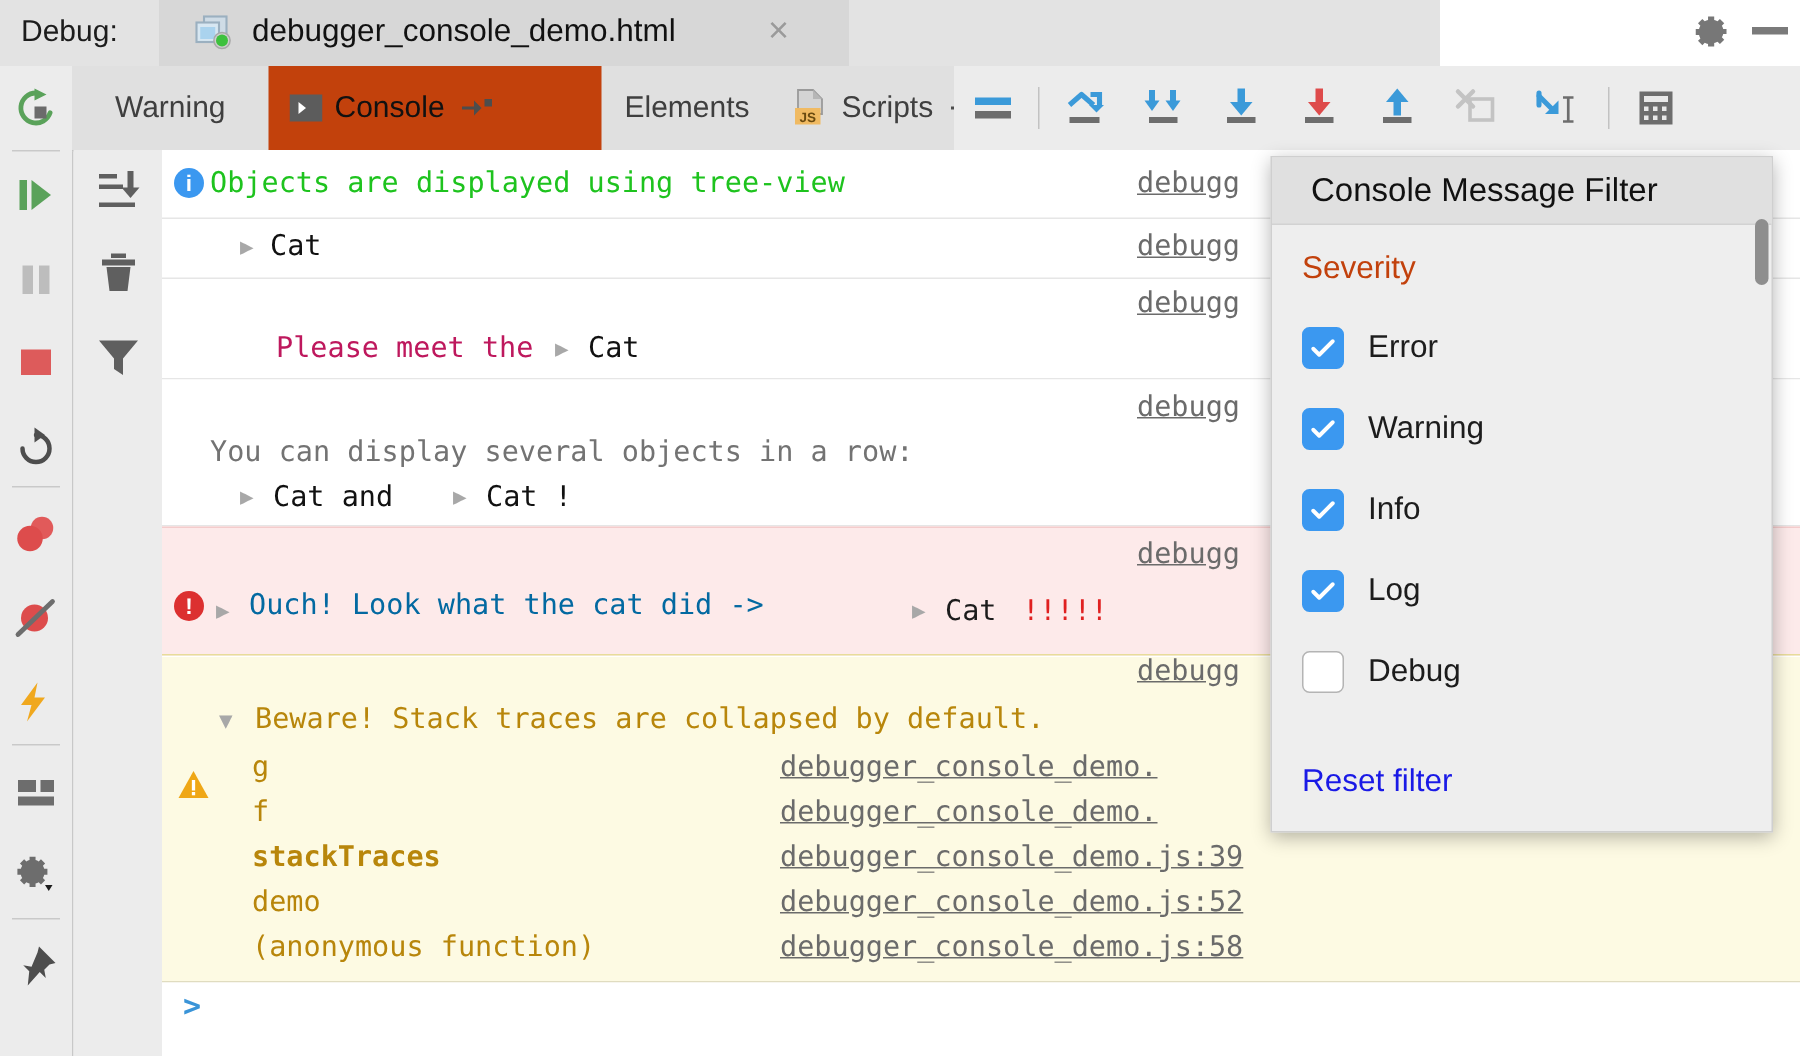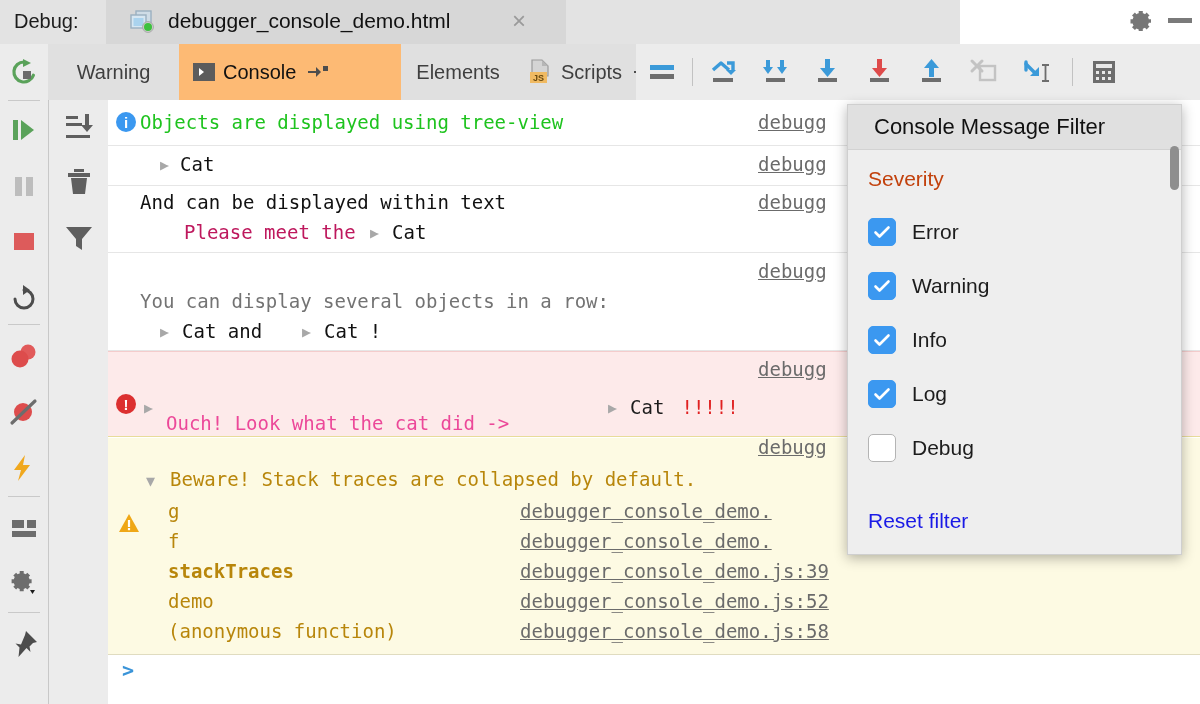--- a/index.html
+++ b/index.html
@@ -26,21 +26,21 @@
   .lt-item{position:absolute;left:8px;width:32px;height:32px;}
   .lt-sep{position:absolute;left:8px;width:32px;height:1px;background:#c9c9c9;}
 
   
   .consoletool{position:absolute;left:49px;top:100px;width:59px;height:604px;background:#ececec;border-right:1px solid #c8c8c8;}
   .ct-item{position:absolute;left:14px;width:32px;height:32px;}
 
   
   .tabsrow{position:absolute;left:48px;top:44px;width:1152px;height:56px;background:#e0e0e0;border-bottom:1px solid #c5c5c5;}
   .tab{position:absolute;top:0;height:56px;display:flex;align-items:center;gap:8px;padding:0 14px;box-sizing:border-box;font-size:20px;color:#3f3f3f;white-space:nowrap;}
-  .tab.active{background:#fdba74;color:#111;text-align:center;}
+  .tab.active{background:#c2410c;color:#111;text-align:center;}
   .tab-arrow{font-size:17px;color:#555;margin-left:4px;}
 
   .toolbar2{position:absolute;left:636px;top:44px;width:564px;height:56px;background:#ececec;}
   .tbi{position:absolute;top:12px;width:32px;height:32px;}
   .tb-div{position:absolute;top:14px;width:1px;height:28px;background:#c2c2c2;}
 
   
   .console{position:absolute;left:108px;top:100px;width:1092px;height:604px;background:#ffffff;overflow:hidden;
     font-family:"DejaVu Sans Mono","Liberation Mono",monospace;font-size:19px;}
   .crow{position:absolute;left:0;width:1092px;box-sizing:border-box;}
@@ -334,41 +334,40 @@
     <span class="clink" style="left:650px;top:11px;">debugg</span>
     <div class="csep" style="top:45px;"></div>
 
     <div class="crow" style="top:46px;height:39px;background:#ffffff;"></div>
     <span class="ctext" style="left:52px;top:54px;"><span class="tri">▶</span></span>
     <span class="ctext" style="left:72px;top:53px;color:#111;">Cat</span>
     <span class="clink" style="left:650px;top:53px;">debugg</span>
     <div class="csep" style="top:85px;"></div>
 
     <div class="crow" style="top:86px;height:66px;background:#ffffff;"></div>
-    <span class="ctext" style="left:32px;top:91px;color:#111;">And can be displayed within text</span>
     <span class="ctext" style="left:32px;top:121px;color:#be185d;margin-left:44px;">Please meet the </span>
     <span class="ctext" style="left:262px;top:122px;"><span class="tri">▶</span></span>
     <span class="ctext" style="left:284px;top:121px;color:#111;">Cat</span>
     <span class="clink" style="left:650px;top:91px;">debugg</span>
     <div class="csep" style="top:152px;"></div>
 
     <div class="crow" style="top:153px;height:97px;background:#ffffff;"></div>
     <span class="clink" style="left:650px;top:160px;">debugg</span>
     <span class="ctext" style="left:32px;top:190px;color:#737373;">You can display several objects in a row:</span>
     <span class="ctext" style="left:52px;top:221px;"><span class="tri">▶</span></span>
     <span class="ctext" style="left:74px;top:220px;color:#111;">Cat and</span>
     <span class="ctext" style="left:194px;top:221px;"><span class="tri">▶</span></span>
     <span class="ctext" style="left:216px;top:220px;color:#111;">Cat !</span>
     <div class="csep" style="top:250px;"></div>
 
     <div class="crow" style="top:251px;height:86px;background:#fdeaea;border-top:1px solid #f4cccc;border-bottom:1px solid #e8dc9a;"></div>
     <span class="clink" style="left:650px;top:258px;">debugg</span>
     <span class="badge" style="left:8px;top:294px;background:#dc3030;">!</span>
     <span class="ctext" style="left:36px;top:297px;"><span class="tri">▶</span></span>
-    <span class="ctext" style="left:58px;top:312px;color:#ec4899;">Ouch! Look what the cat did -&gt; </span>
+    <span class="ctext" style="left:58px;top:292px;color:#0369a1;">Ouch! Look what the cat did -&gt; </span>
     <span class="ctext" style="left:500px;top:297px;"><span class="tri">▶</span></span>
     <span class="ctext" style="left:522px;top:296px;color:#1c1c1c;">Cat</span>
     <span class="ctext" style="left:562px;top:296px;color:#e02020;"> !!!!!</span>
 
     <div class="crow" style="top:338px;height:216px;background:#fdfae3;"></div>
     <span class="clink" style="left:650px;top:336px;">debugg</span>
     <span class="ctext" style="left:10px;top:368px;">
       <svg width="22" height="22" viewBox="0 0 22 22">
         <path d="M11 2l10 18H1z" fill="#efa716"></path>
         <rect x="9.9" y="8" width="2.2" height="7" fill="#ffffff"></rect>

